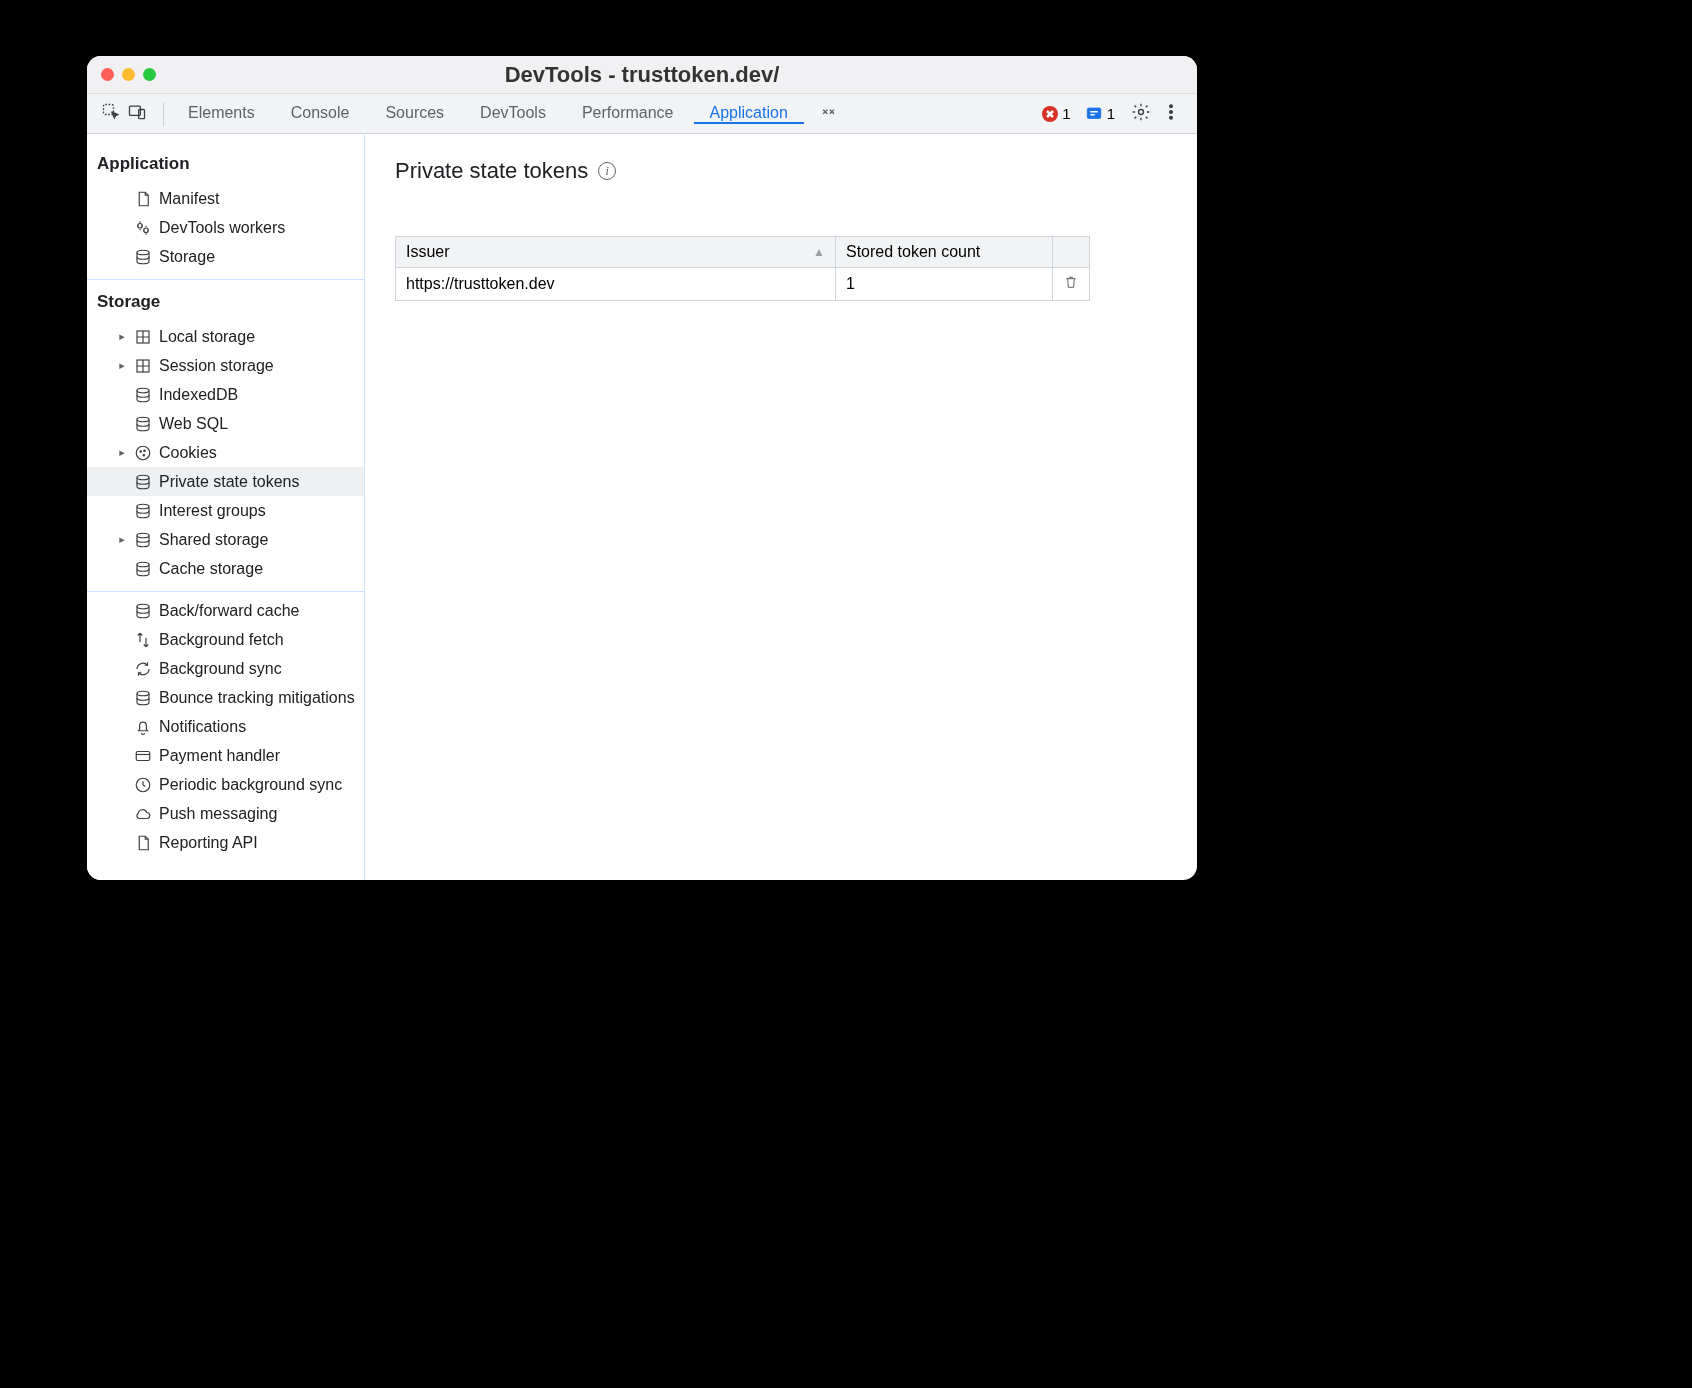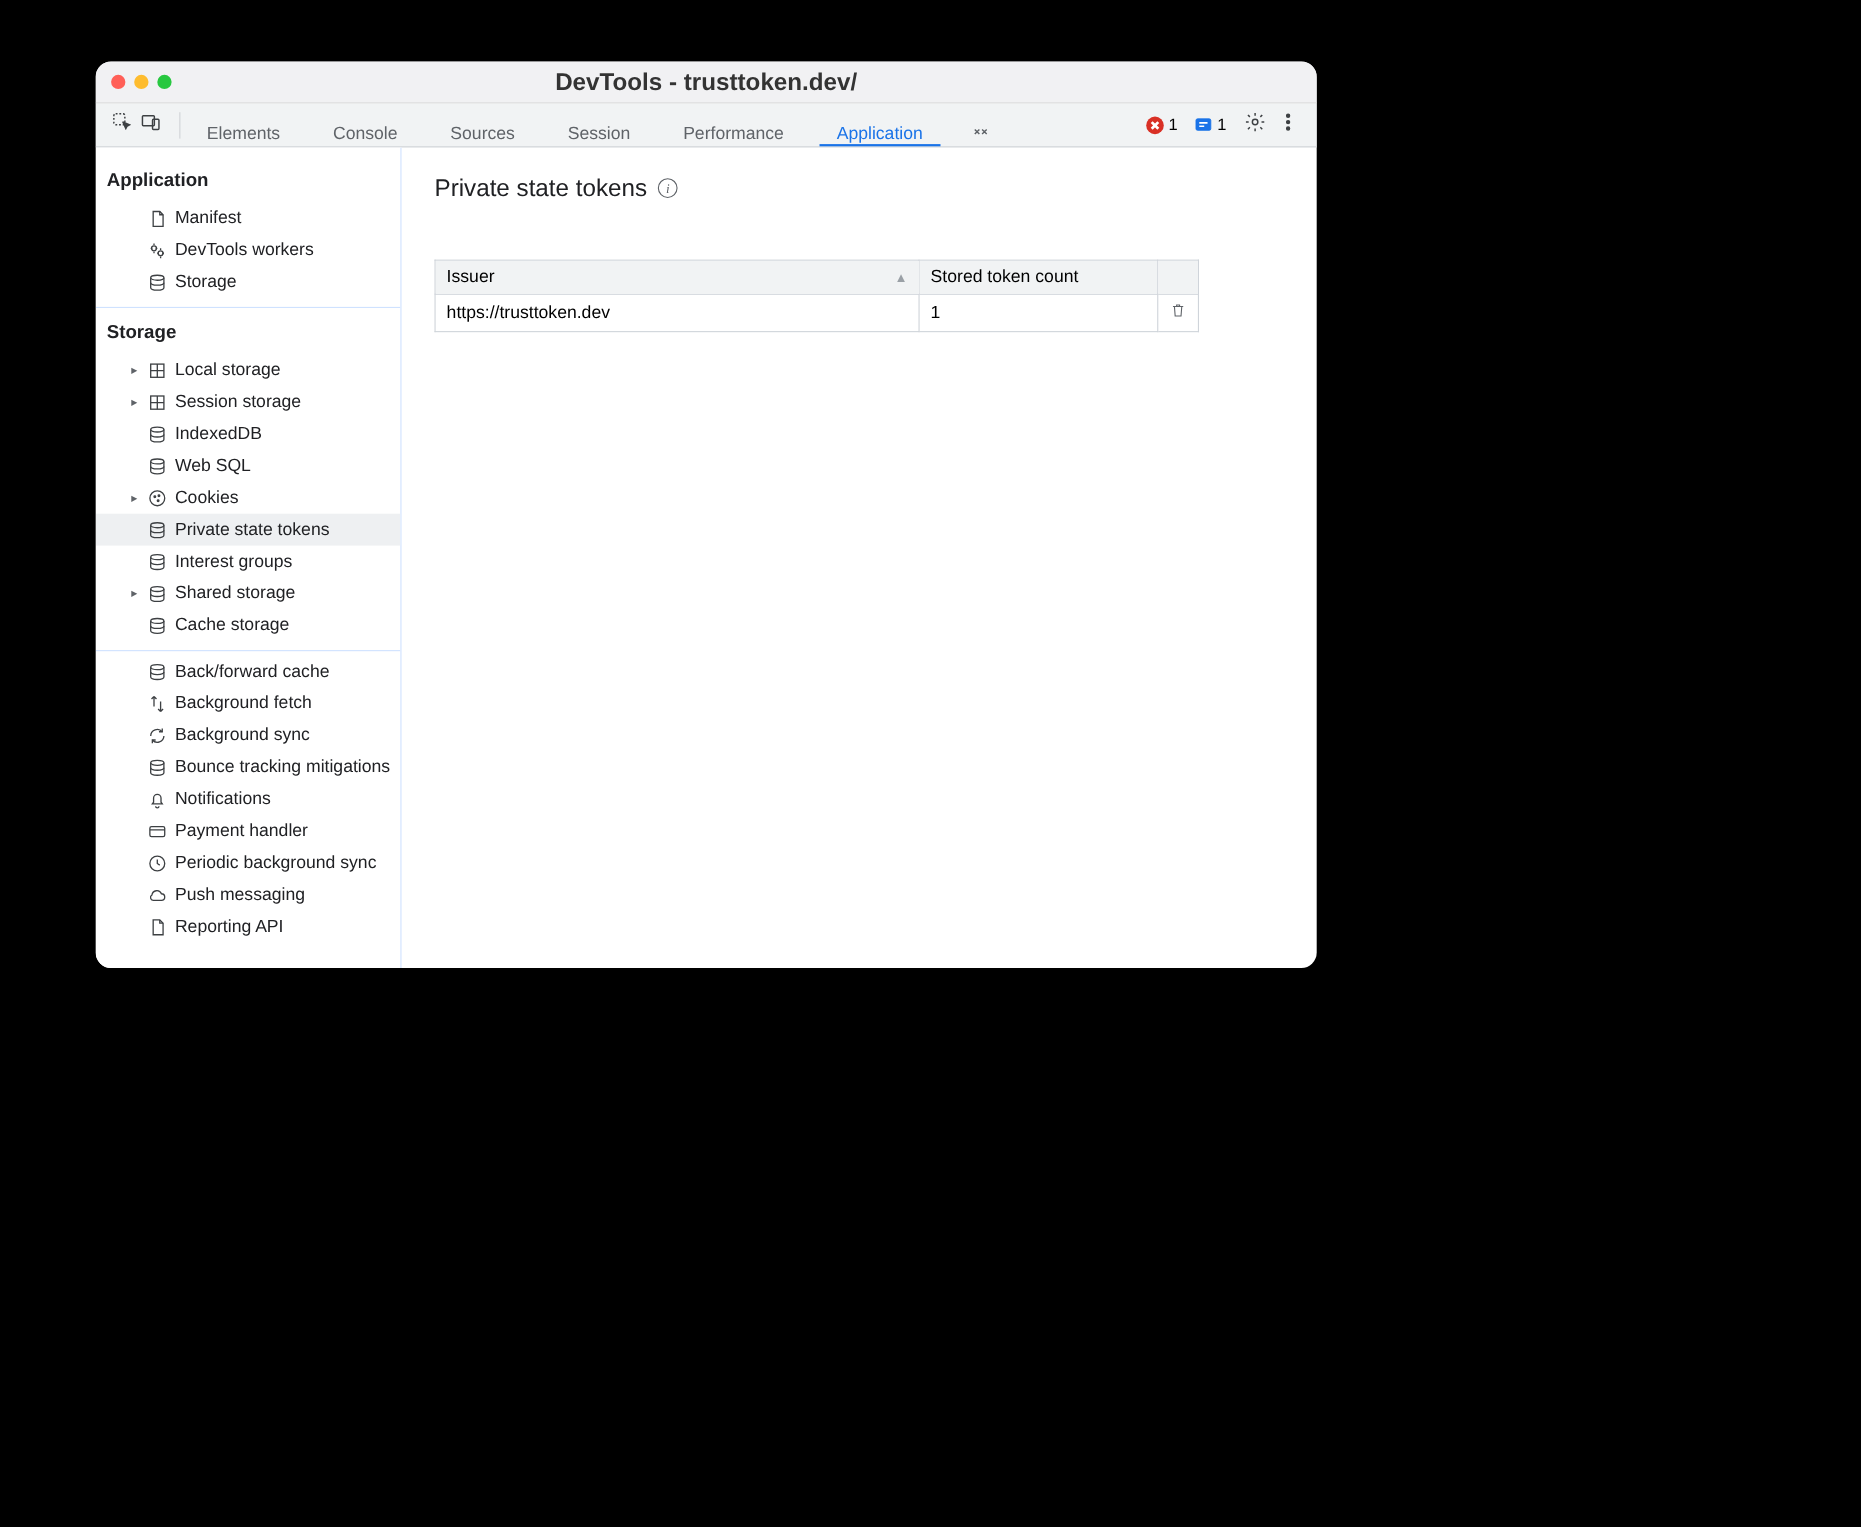--- a/index.html
+++ b/index.html
@@ -20,21 +20,21 @@
   .dot.red{background:#ff5f57;} .dot.yellow{background:#febc2e;} .dot.green{background:#28c840;}
   .title { position:absolute; left:0; right:0; text-align:center; font-size:22px; font-weight:600; color:#333; pointer-events:none;}
   
   .toolbar {
     height:40px; background:#f1f3f4; border-bottom:1px solid #cfd2d6;
     display:flex; align-items:center; padding:0 6px; gap:2px;
   }
   .tool-group{display:flex; align-items:center; gap:6px; padding:0 8px; height:100%;}
   .tool-sep{width:1px; height:24px; background:#d0d2d6; margin:0 6px;}
   .icon{width:20px; height:20px; fill:none; stroke:#3d4043; stroke-width:1.6;}
-  .tabs{display:flex; align-items:flex-end; height:100%; gap:16px;}
+  .tabs{display:flex; align-items:center; height:100%; gap:4px;}
   .tab{padding:0 16px; display:flex; align-items:center; font-size:16px; color:#5f6368; cursor:pointer; border-bottom:2px solid transparent;}
   .tab.active{color:#1a73e8; border-bottom-color:#1a73e8;}
   .spacer{flex:1;}
   .badge{display:flex; align-items:center; gap:4px; font-size:15px; margin:0 6px;}
   .badge-err .circ{background:#d93025;}
   .badge-info svg{stroke:#1a73e8; fill:#1a73e8;}
   .circ{width:16px;height:16px;border-radius:50%;display:flex;align-items:center;justify-content:center;}
   .circ svg{width:10px;height:10px;stroke:#fff;stroke-width:2.5;}
   
   .body{flex:1; display:flex; overflow:hidden;}
@@ -85,21 +85,21 @@
             <rect x="3" y="5" width="13" height="11" rx="1"></rect>
             <rect x="14" y="9" width="7" height="11" rx="1"></rect>
           </svg>
       </span>
     </div>
     <div class="tool-sep"></div>
     <div class="tabs">
       <div class="tab">Elements</div>
       <div class="tab">Console</div>
       <div class="tab">Sources</div>
-      <div class="tab">Session</div>
+      <div class="tab">DevTools</div>
       <div class="tab">Performance</div>
       <div class="tab active">Application</div>
       <div class="tab" style="padding:0 10px;">
         <svg class="icon" viewBox="0 0 24 24" style="width:22px;">
             <path d="M5 8l5 5M5 13l5-5 M13 8l5 5M13 13l5-5" stroke="#5f6368"></path>
           </svg>
       </div>
     </div>
     <div class="spacer"></div>
     <div class="badge badge-err">

